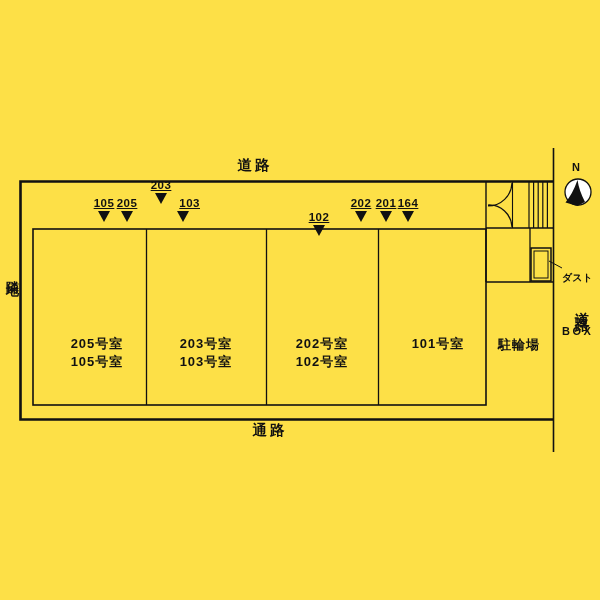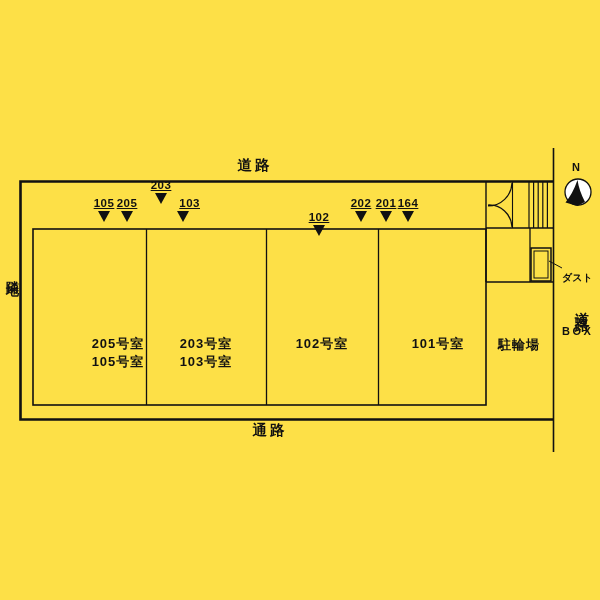--- a/index.html
+++ b/index.html
@@ -112,28 +112,29 @@
   </div>
   <div class="stall" style="left:369px;top:197px;">
     <div class="stall-num">201</div>
     <div class="stall-tri"></div>
   </div>
   <div class="stall" style="left:391px;top:197px;">
     <div class="stall-num">164</div>
     <div class="stall-tri"></div>
   </div>
 
-  <div class="room-label" style="left:47px;top:335px;padding-left:16px;">
+  <div class="room-label" style="left:26px;top:335px;padding-left:16px;">
     <div>205号室</div>
     <div>105号室</div>
   </div>
   <div class="room-label" style="left:151px;top:335px;">
     <div>203号室</div>
     <div>103号室</div>
   </div>
   <div class="room-label" style="left:267px;top:335px;">
+    <div>202号室</div>
     <div>102号室</div>
   </div>
   <div class="room-label" style="left:383px;top:335px;">
     <div>101号室</div>
   </div>
 
 </div>
 
 </body></html>

